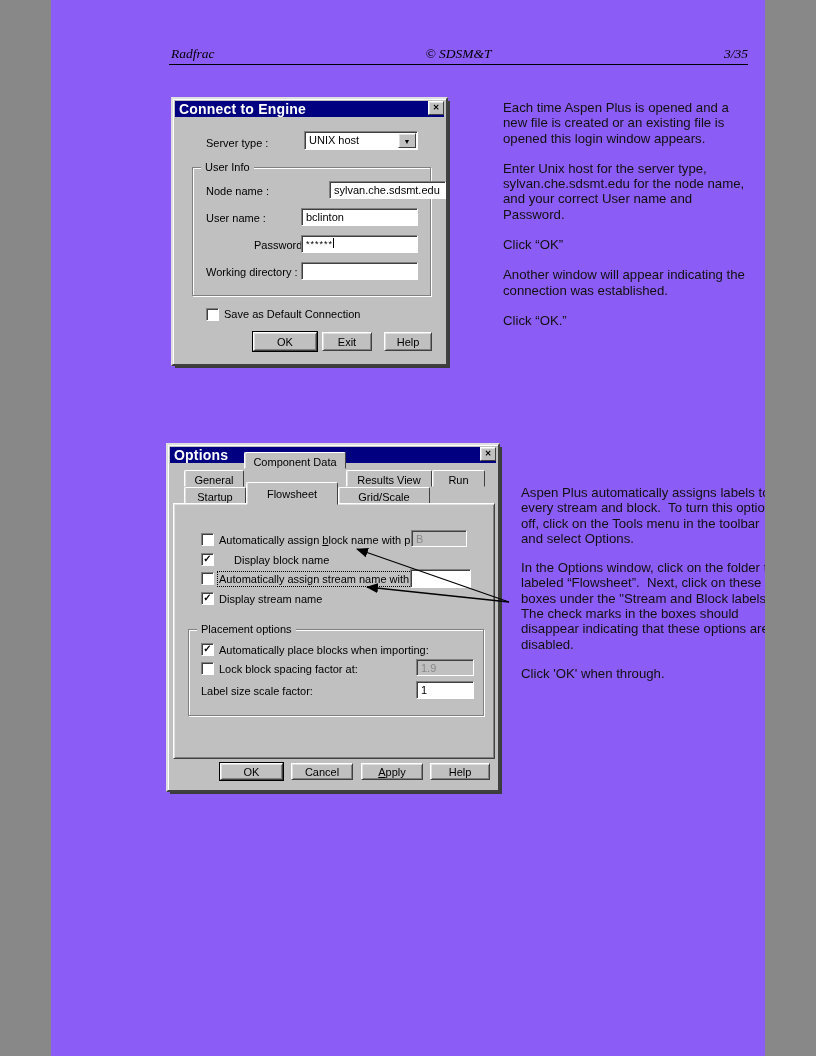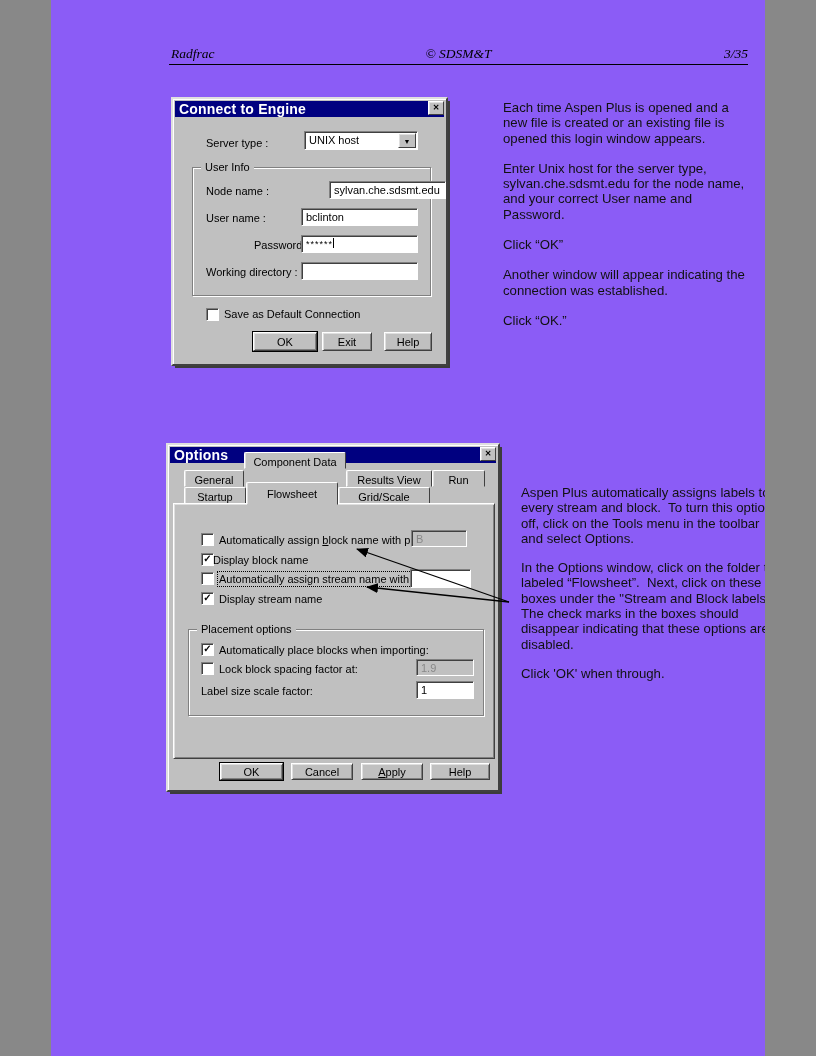--- a/index.html
+++ b/index.html
@@ -146,21 +146,21 @@
       <span></span>
     </div>
     <div class="lbl" style="left:51px;top:89px;"><span>Automatically assign </span><span class="accel">b</span><span>lock name with prefix:</span></div>
     <div class="tbox dis" style="left:243px;top:85px;width:56px;height:17px;">
       <span>B</span>
     </div>
 
     <div class="cb" style="left:33px;top:108px;">
       <span>✓</span>
     </div>
-    <div class="lbl" style="left:45px;top:109px;">Display block name</div>
+    <div class="lbl" style="left:66px;top:109px;">Display block name</div>
 
     <div class="cb" style="left:33px;top:127px;">
       <span></span>
     </div>
     <div class="lbl dotted" style="left:51px;top:128px;">Automatically assign stream name with prefix:</div>
     <div class="tbox" style="left:242px;top:124px;width:61px;height:19px;">
       <span></span>
     </div>
 
     <div class="cb" style="left:33px;top:147px;">

